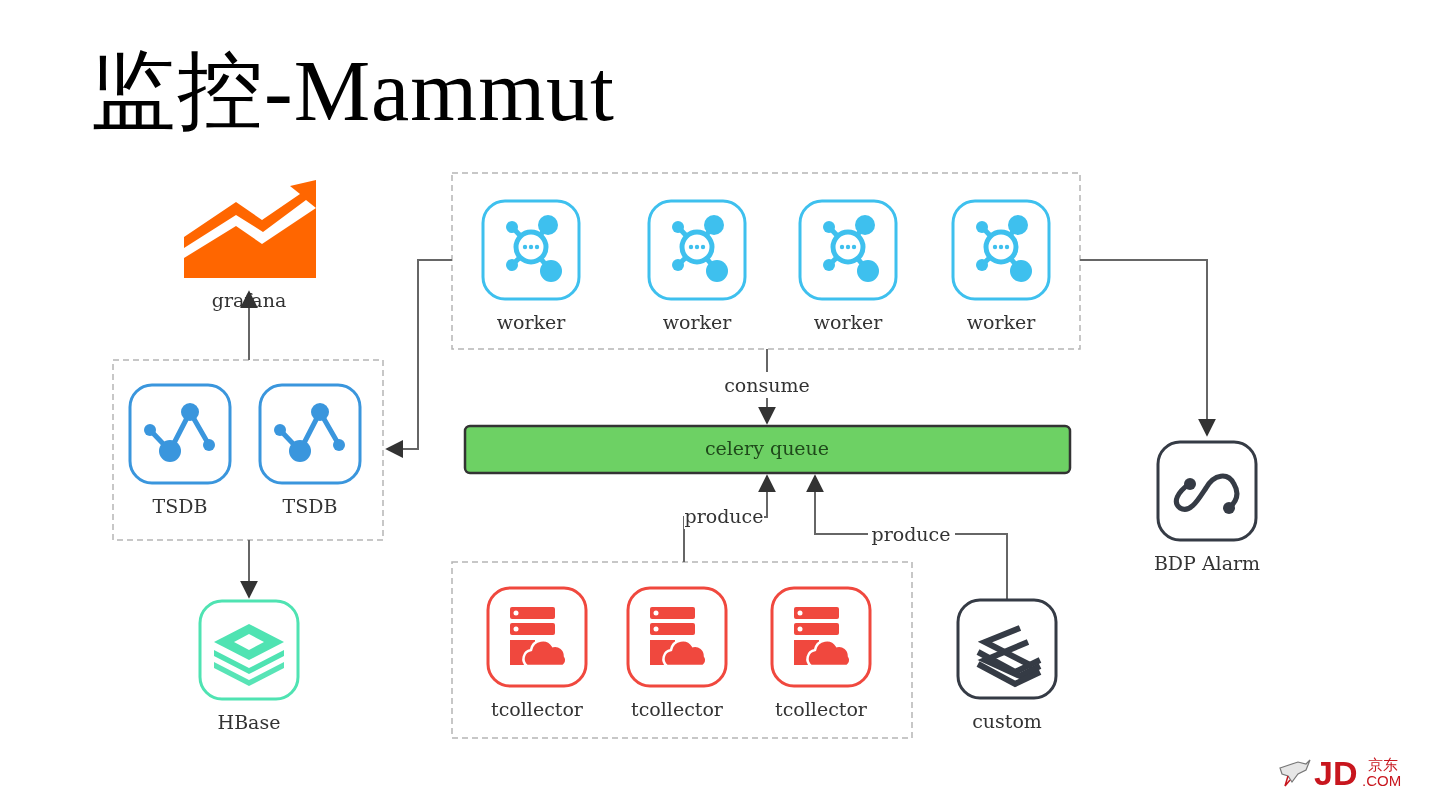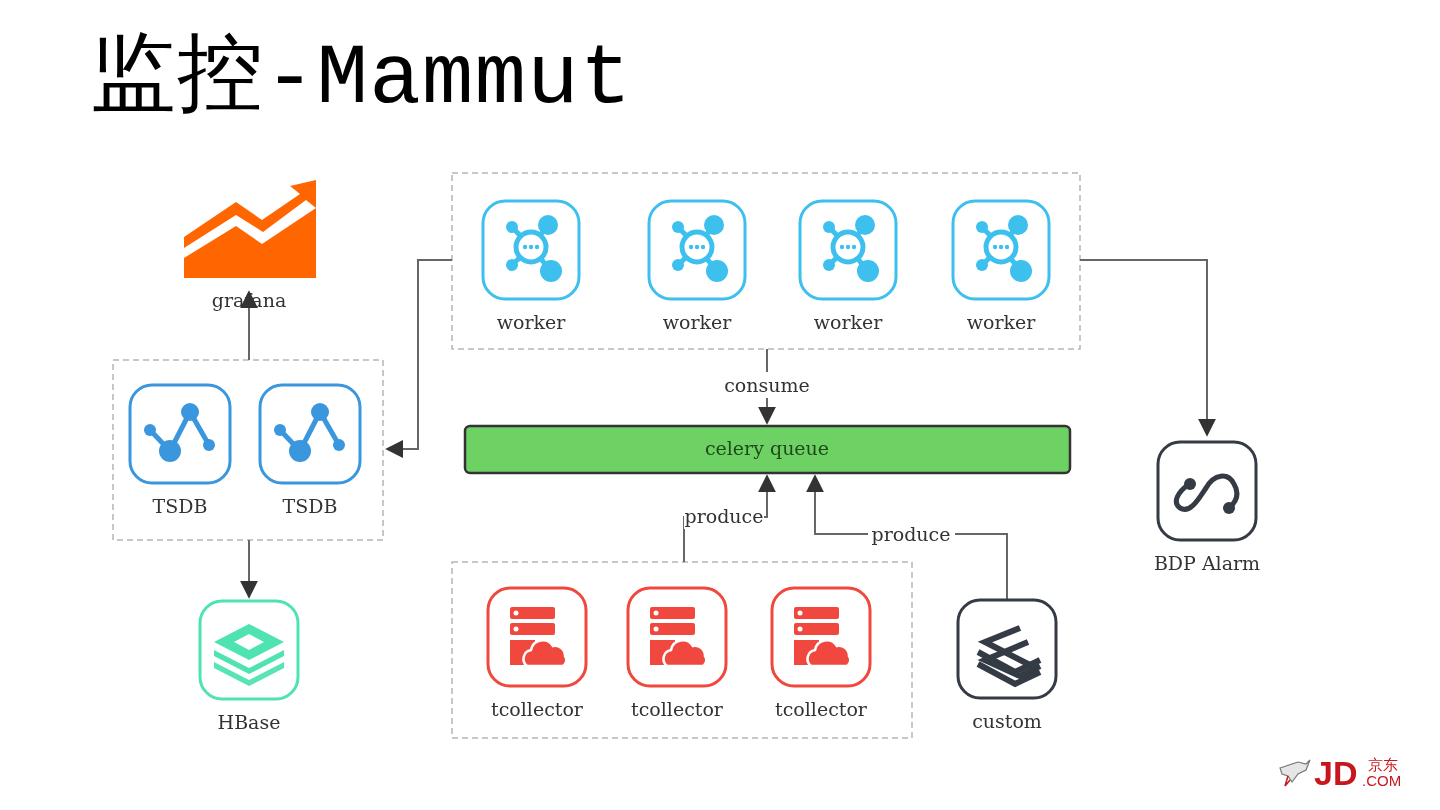--- a/index.html
+++ b/index.html
@@ -1,19 +1,19 @@
 <!DOCTYPE html>
 <html><head>
 <meta charset="utf-8">
 <style>
   html, body { margin: 0; padding: 0; background: #ffffff; }
   body { width: 1440px; height: 810px; position: relative; overflow: hidden;
          font-family: "DejaVu Sans", sans-serif; }
-  .title { position: absolute; left: 90px; top: 36px; font-size: 86px; color: #000;
-           font-family: Liberation Mono, monospace; font-weight: 300; letter-spacing: 1px;
+  .title { position: absolute; left: 90px; top: 48px; font-size: 86px; color: #000;
+           font-family: Liberation Serif, serif; font-weight: 300; letter-spacing: 1px;
            line-height: 1; }
   svg.diagram { position: absolute; left: 0; top: 0; }
   .lbl { font-family: "DejaVu Serif", serif; font-size: 19px; fill: #333; }
   .edge-lbl { font-family: "DejaVu Serif", serif; font-size: 19px; fill: #333; }
   .logo { position: absolute; left: 1276px; top: 752px; width: 140px; height: 40px; }
 </style>
 </head>
 <body>
 
 <div class="title">监控-Mammut</div>

